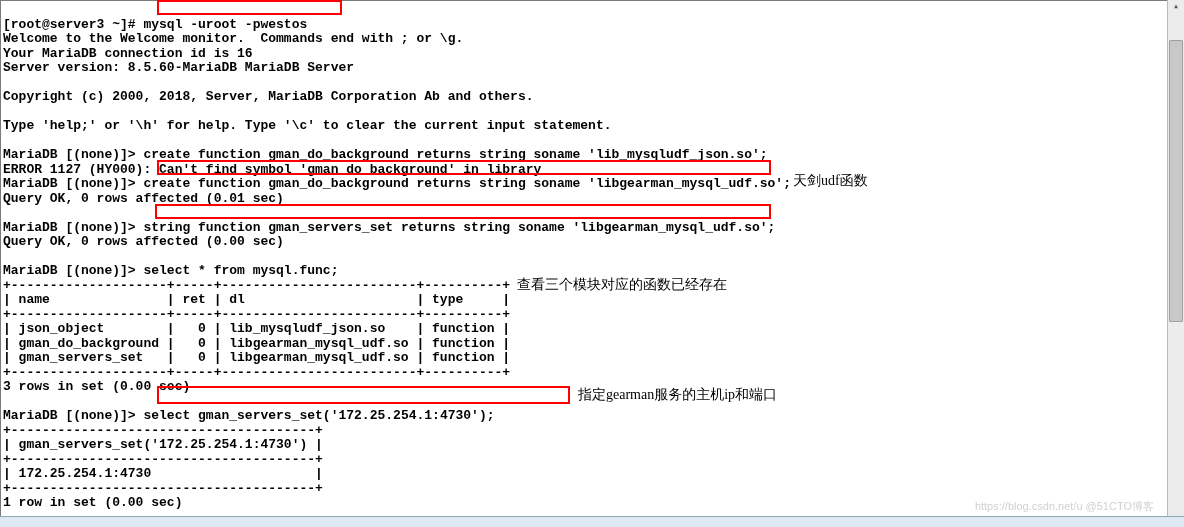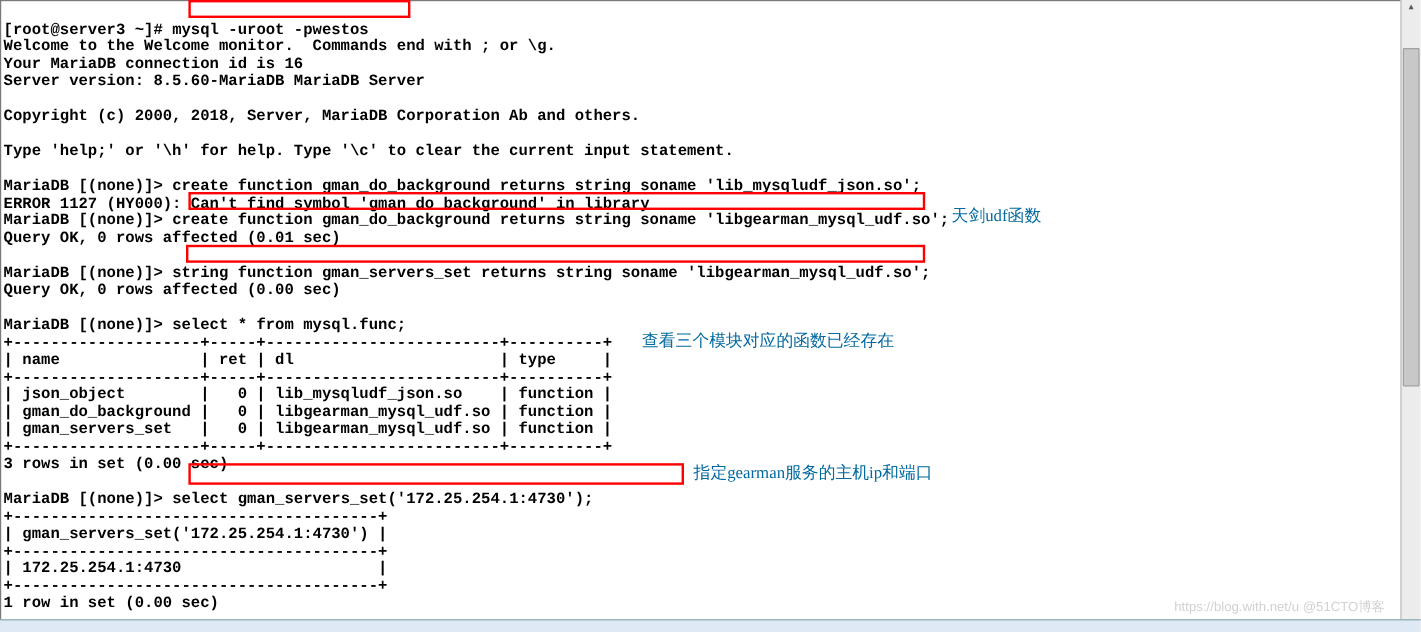--- a/index.html
+++ b/index.html
@@ -31,21 +31,21 @@
     color: #000;
   }
   .box {
     position: absolute;
     border: 2px solid #ff0000;
     box-sizing: border-box;
     pointer-events: none;
   }
   .annot {
     position: absolute;
-    color: #0369a1;
+    color: #000000;
     font-family: SimSun, "宋体", serif;
     font-size: 14px;
     font-weight: normal;
     white-space: pre;
   }
   #scrollbar {
     position: absolute;
     top: 0; right: 0;
     width: 16px; height: 527px;
     background: #ececec;
@@ -134,24 +134,24 @@
 <span>MariaDB [(none)]&gt; </span><span class="cursor"></span>
 </div>
 </div>
 
 <div class="box" style="left:157px; top:0px; width:185px; height:15px;"></div>
 <div class="box" style="left:157px; top:160px; width:614px; height:15px;"></div>
 <div class="box" style="left:155px; top:204px; width:616px; height:15px;"></div>
 <div class="box" style="left:157px; top:386px; width:413px; height:18px;"></div>
 
 <div class="annot" style="left:793px; top:174px;">天剑udf函数</div>
-<div class="annot" style="left:535px; top:278px;font-family:Liberation Mono, monospace;">查看三个模块对应的函数已经存在</div>
+<div class="annot" style="left:517px; top:278px;font-family:Liberation Mono, monospace;">查看三个模块对应的函数已经存在</div>
 <div class="annot" style="left:578px; top:388px;text-align:center;">指定gearman服务的主机ip和端口</div>
 
 <div id="scrollbar">
   <div class="arrow" style="top:0;">▴</div>
   <div class="thumb"></div>
   <div class="arrow" style="bottom:0;">▾</div>
 </div>
 
 <div id="tb"></div>
 
-<div class="watermark">https://blog.with.net/u @51CTO博客</div>
+<div class="watermark">https://blog.csdn.net/u @51CTO博客</div>
 
 </body></html>

